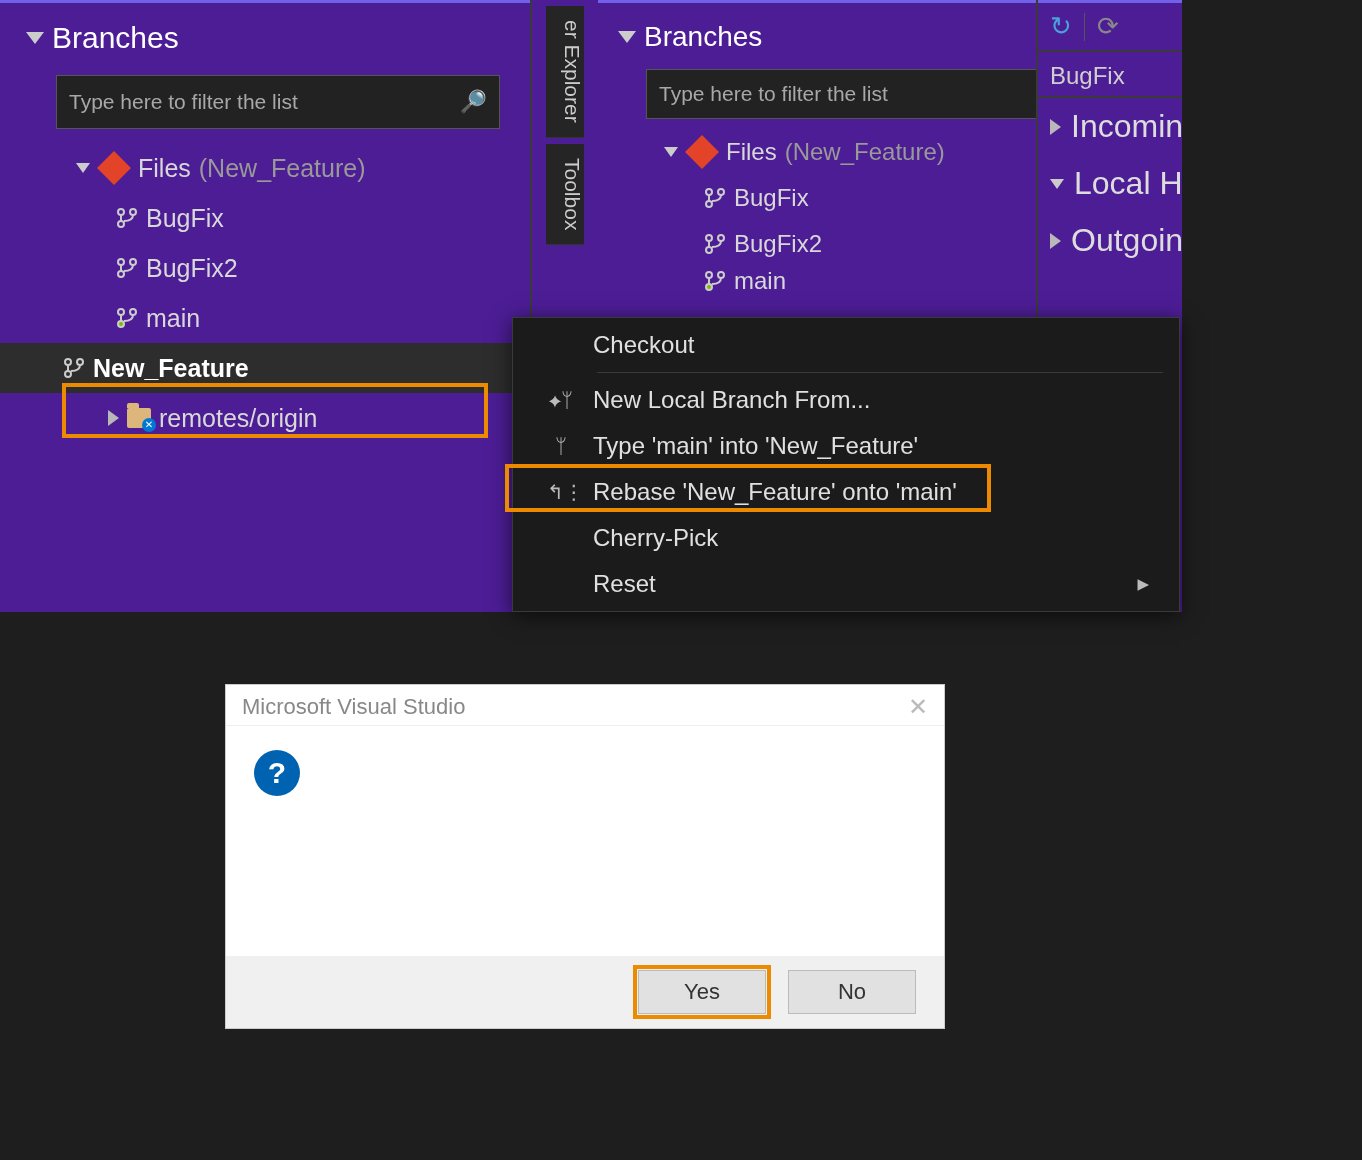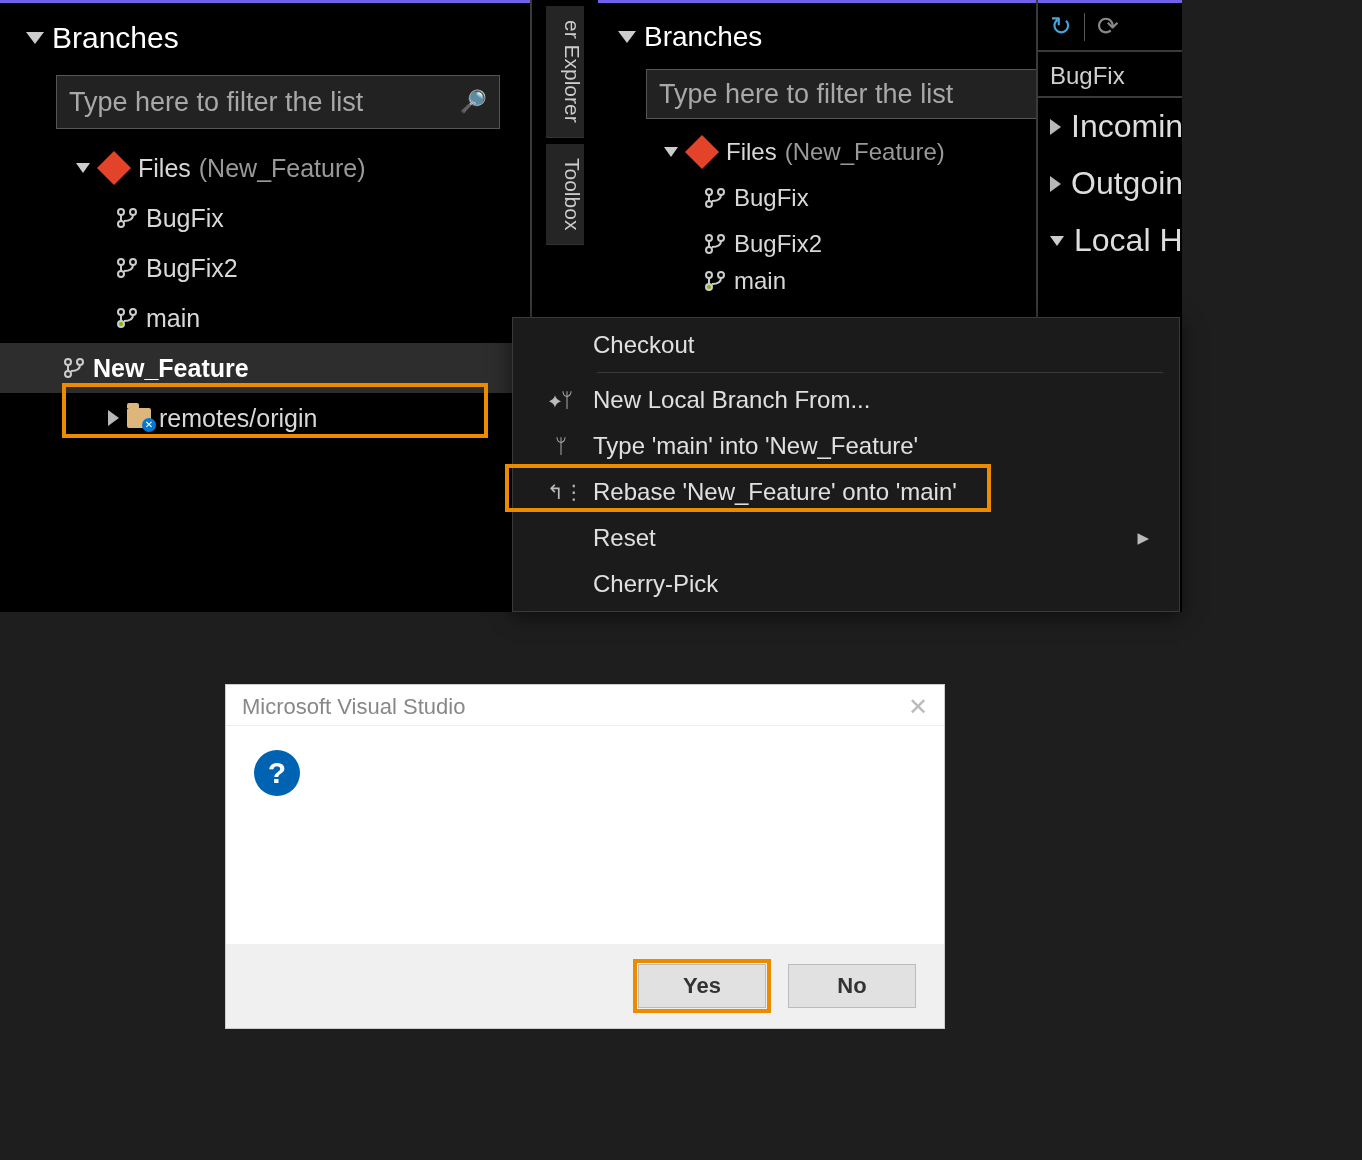--- a/index.html
+++ b/index.html
@@ -6,41 +6,41 @@
   body {
     background: #1e1e1e;
     font-family: "Segoe UI", Arial, sans-serif;
     width: 1362px;
     height: 1160px;
     position: relative;
     overflow: hidden;
   }
   .panel {
     position: absolute;
-    background: #000000;
+    background: #4c1d95;
     color: #d8d8d8;
   }
   
   #left-panel { left:0; top:0; width:530px; height:612px; border-top:3px solid #7160e8; }
   .panel-header {
     display:flex; align-items:center; gap:8px;
     font-size:30px; color:#fff; padding:18px 26px 12px;
   }
   .tri-down { width:0; height:0; border-left:9px solid transparent; border-right:9px solid transparent; border-top:12px solid #ccc;}
   .tri-right { width:0; height:0; border-top:8px solid transparent; border-bottom:8px solid transparent; border-left:11px solid #b8b8b8; display:inline-block;}
   .tri-down-sm { width:0; height:0; border-left:7px solid transparent; border-right:7px solid transparent; border-top:10px solid #ccc; display:inline-block;}
   .filter-box {
     margin: 8px 30px 14px 56px;
     border:1px solid #555; background:#222;
     display:flex; align-items:center; padding:6px 12px;
     height:54px;
   }
   .filter-box input {
     flex:1; background:transparent; border:none; outline:none;
-    color:#d0d0d0; font-size:27px; font-family:inherit;
+    color:#d0d0d0; font-size:21px; font-family:inherit;
   }
   .filter-box input::placeholder { color:#a8a8a8; }
   .search-icon { color:#fff; font-size:22px; transform: scaleX(-1); }
   .tree { padding-left: 56px; }
   .tree-row {
     display:flex; align-items:center; height:50px; gap:8px;
     font-size:25px; color:#d8d8d8; padding-left:20px;
   }
   .tree-row.lvl1 { padding-left:60px; }
   .tree-row.lvl1b { padding-left:52px; }
@@ -94,22 +94,22 @@
     background:#fff; color:#333; border:1px solid #ccc;
   }
   .dlg-title { display:flex; justify-content:space-between; align-items:center;
     padding:8px 16px 4px; color:#888; font-size:22px; border-bottom:1px solid #eee;}
   .dlg-close { color:#bbb; font-size:24px; font-weight:300;}
   .dlg-body { display:flex; padding:24px 28px 10px; gap:22px;}
   .dlg-icon { width:46px; height:46px; border-radius:50%; background:#0063b1;
     color:#fff; display:flex; align-items:center; justify-content:center; font-size:30px; font-weight:bold; flex-shrink:0;}
   .dlg-text h3 { font-size:22px; font-weight:400; color:#222; margin-bottom:24px;}
   .dlg-text p { font-size:22px; color:#333;}
-  .dlg-buttons { position:absolute; bottom:0; left:0; right:0; height:84px;
-    background:#f0f0f0; display:flex; justify-content:flex-end; align-items:center; gap:22px; padding-right:28px;font-weight:bold;}
+  .dlg-buttons { position:absolute; bottom:0; left:0; right:0; height:72px;
+    background:#f0f0f0; display:flex; justify-content:flex-end; align-items:center; gap:22px; padding-right:28px;}
   .dlg-btn { width:128px; height:44px; background:#e1e1e1; border:1px solid #bbb;
     color:#333; font-size:22px; display:flex; align-items:center; justify-content:center;}
   svg.branch { width:22px; height:22px; }
   svg.branch path, svg.branch circle { stroke:#ccc; stroke-width:2; fill:none;}
   .green-dot { fill:#7cbb00 !important; stroke:#7cbb00;}
 </style>
 </head>
 <body>
 
 <div id="left-panel" class="panel">
@@ -239,48 +239,48 @@
   <div class="menu-item">
     <span class="menu-icon">ᛘ</span>
     <span>Type 'main' into 'New_Feature'</span>
   </div>
   <div class="menu-item" style="position:relative;">
     <span class="menu-icon">↰⋮</span>
     <span>Rebase 'New_Feature' onto 'main'</span>
   </div>
   <div class="menu-item">
     <span class="menu-icon"></span>
+    <span>Cherry-Pick</span>
+  </div>
+  <div class="menu-item">
+    <span class="menu-icon"></span>
     <span>Reset</span>
     <span class="menu-arrow">▶</span>
-  </div>
-  <div class="menu-item">
-    <span class="menu-icon"></span>
-    <span>Cherry-Pick</span>
   </div>
   <div class="highlight-row" style="left:-8px; top:146px; width:486px; height:48px;"></div>
 </div>
 
 <div id="far-right" class="panel">
   <div class="fr-toolbar">
     <div class="fr-btn">↻</div>
     <div class="fr-sep"></div>
     <div class="fr-btn" style="color:#888;">⟳</div>
   </div>
   <div class="fr-header">BugFix</div>
   <div class="fr-item">
     <span class="tri-right"></span>
     <span>Incomin</span>
   </div>
   <div class="fr-item">
+    <span class="tri-down-sm"></span>
+    <span>Local Hi</span>
+  </div>
+  <div class="fr-item">
     <span class="tri-right"></span>
     <span>Outgoin</span>
-  </div>
-  <div class="fr-item">
-    <span class="tri-down-sm"></span>
-    <span>Local Hi</span>
   </div>
 </div>
 
 <div id="dialog">
   <div class="dlg-title">
     <span>Microsoft Visual Studio</span>
     <span class="dlg-close">✕</span>
   </div>
   <div class="dlg-body">
     <div class="dlg-icon">?</div>

